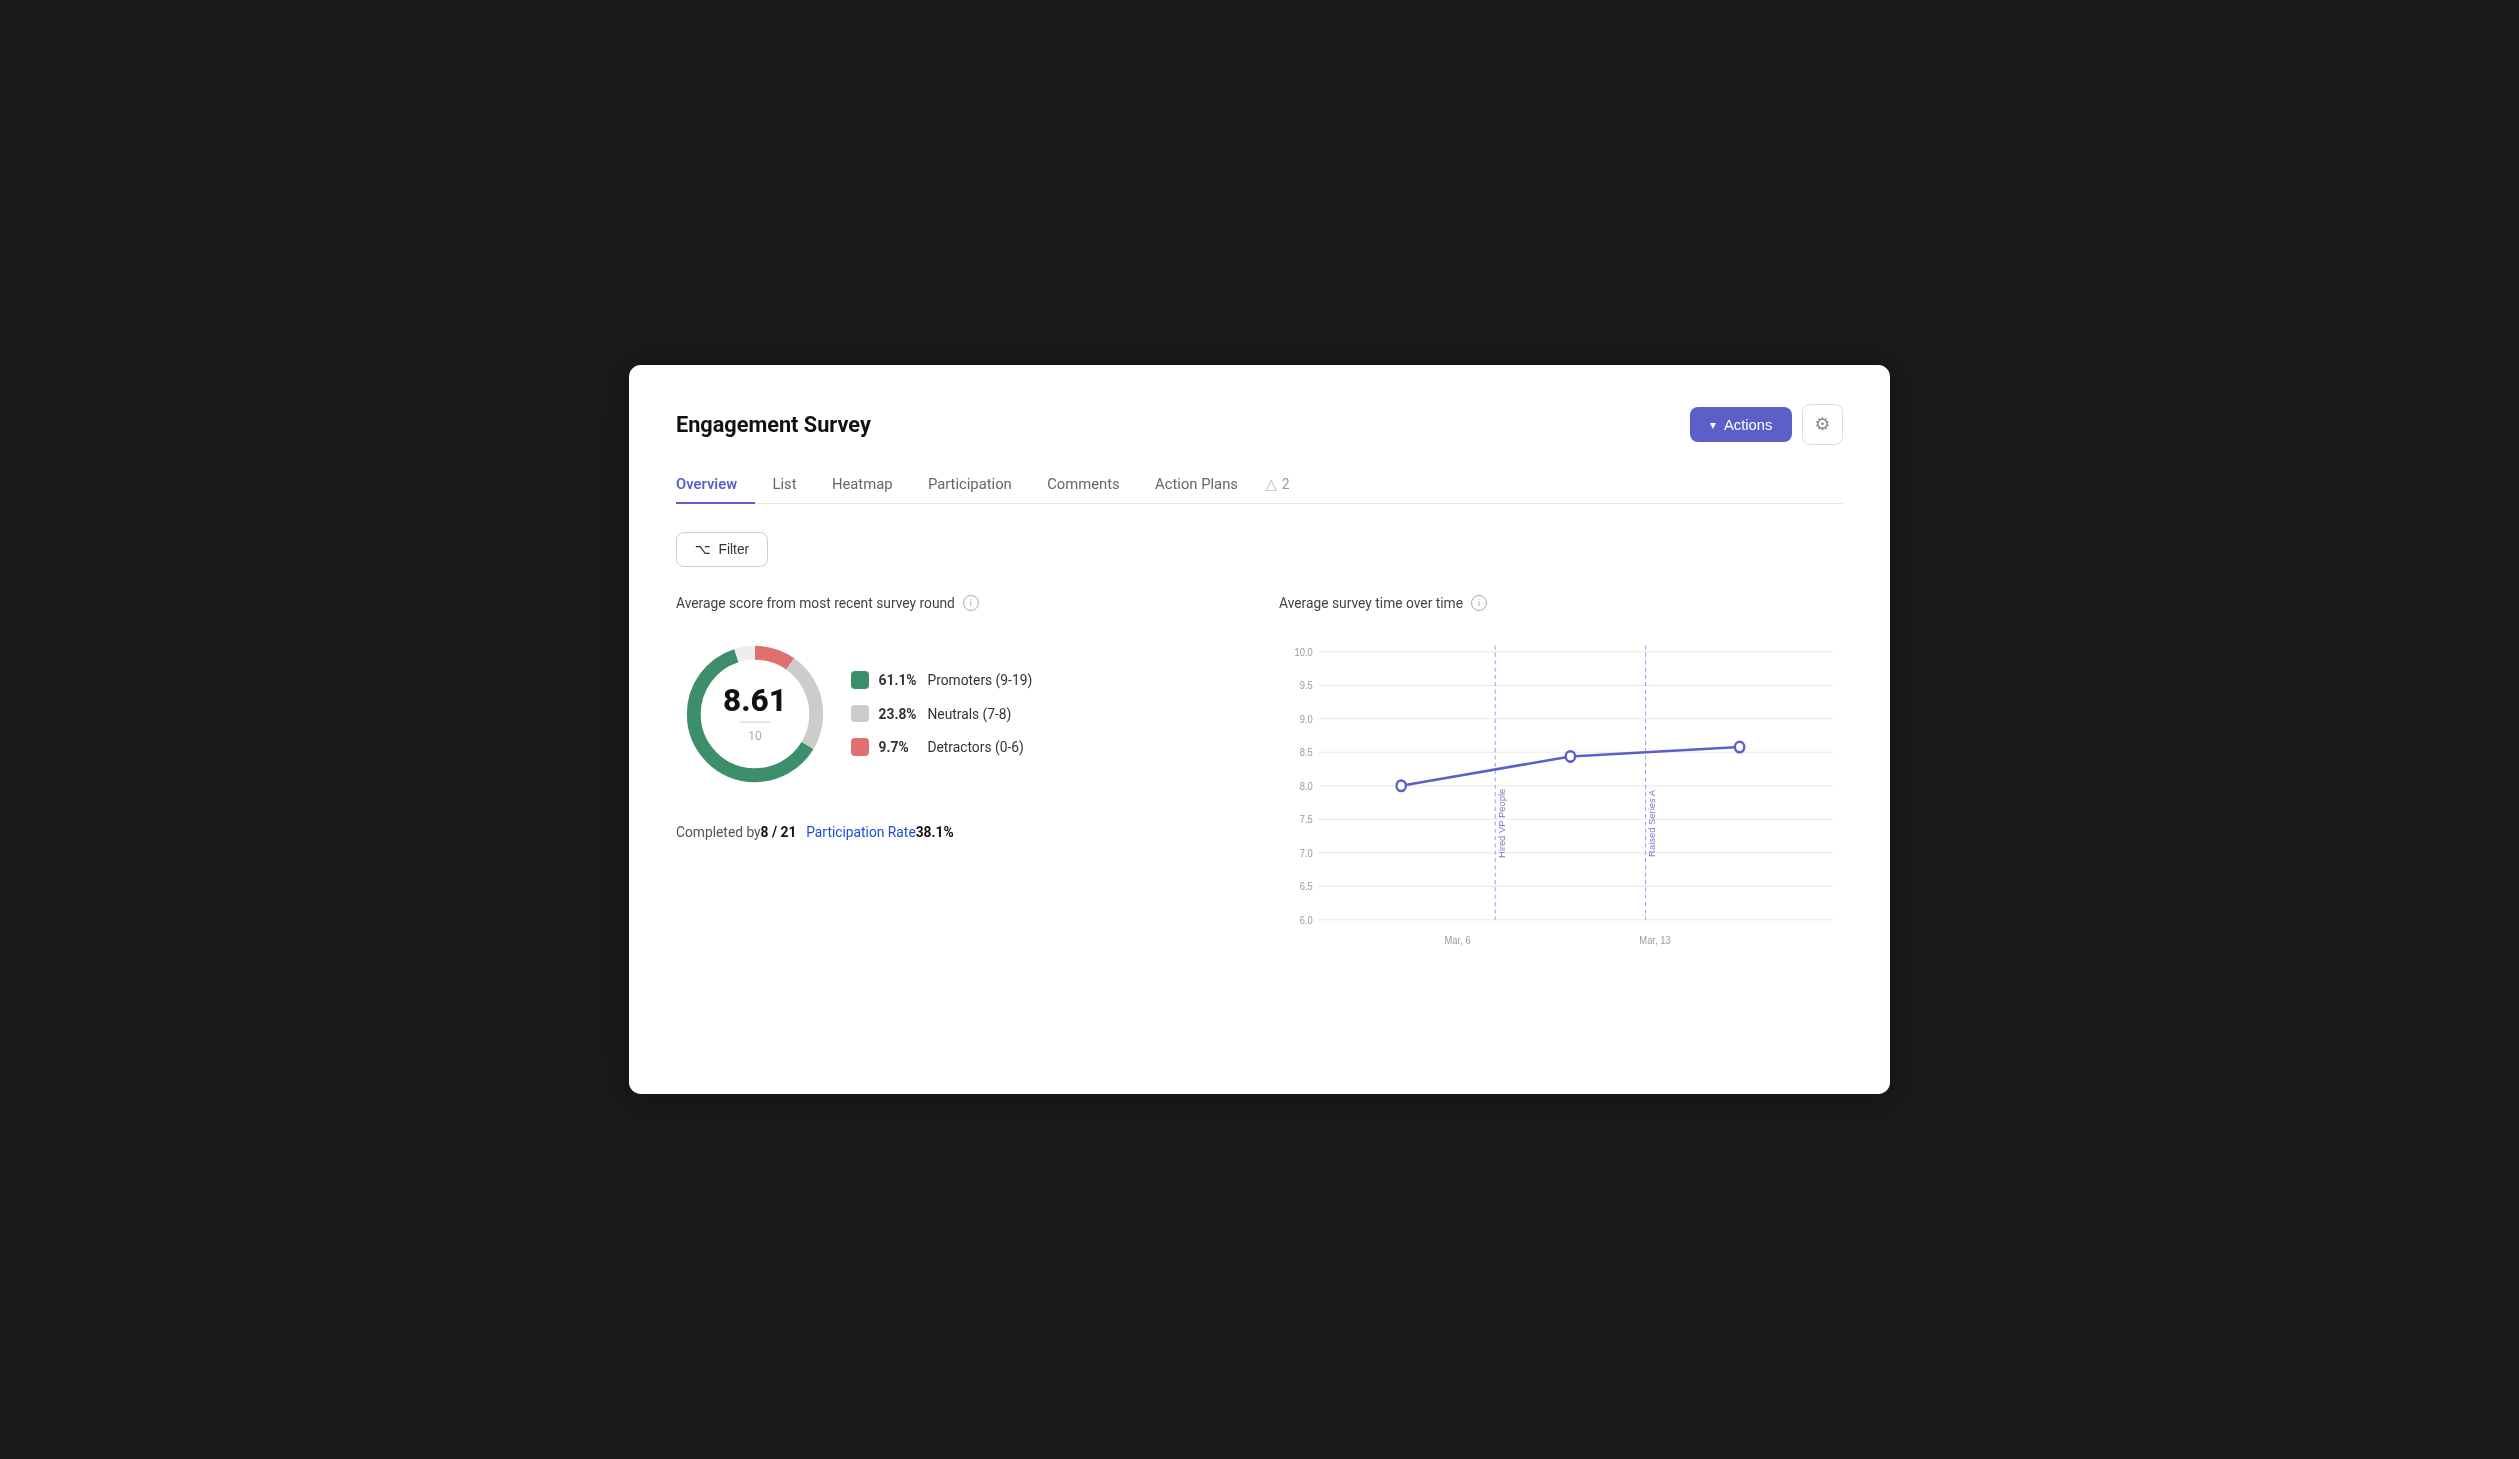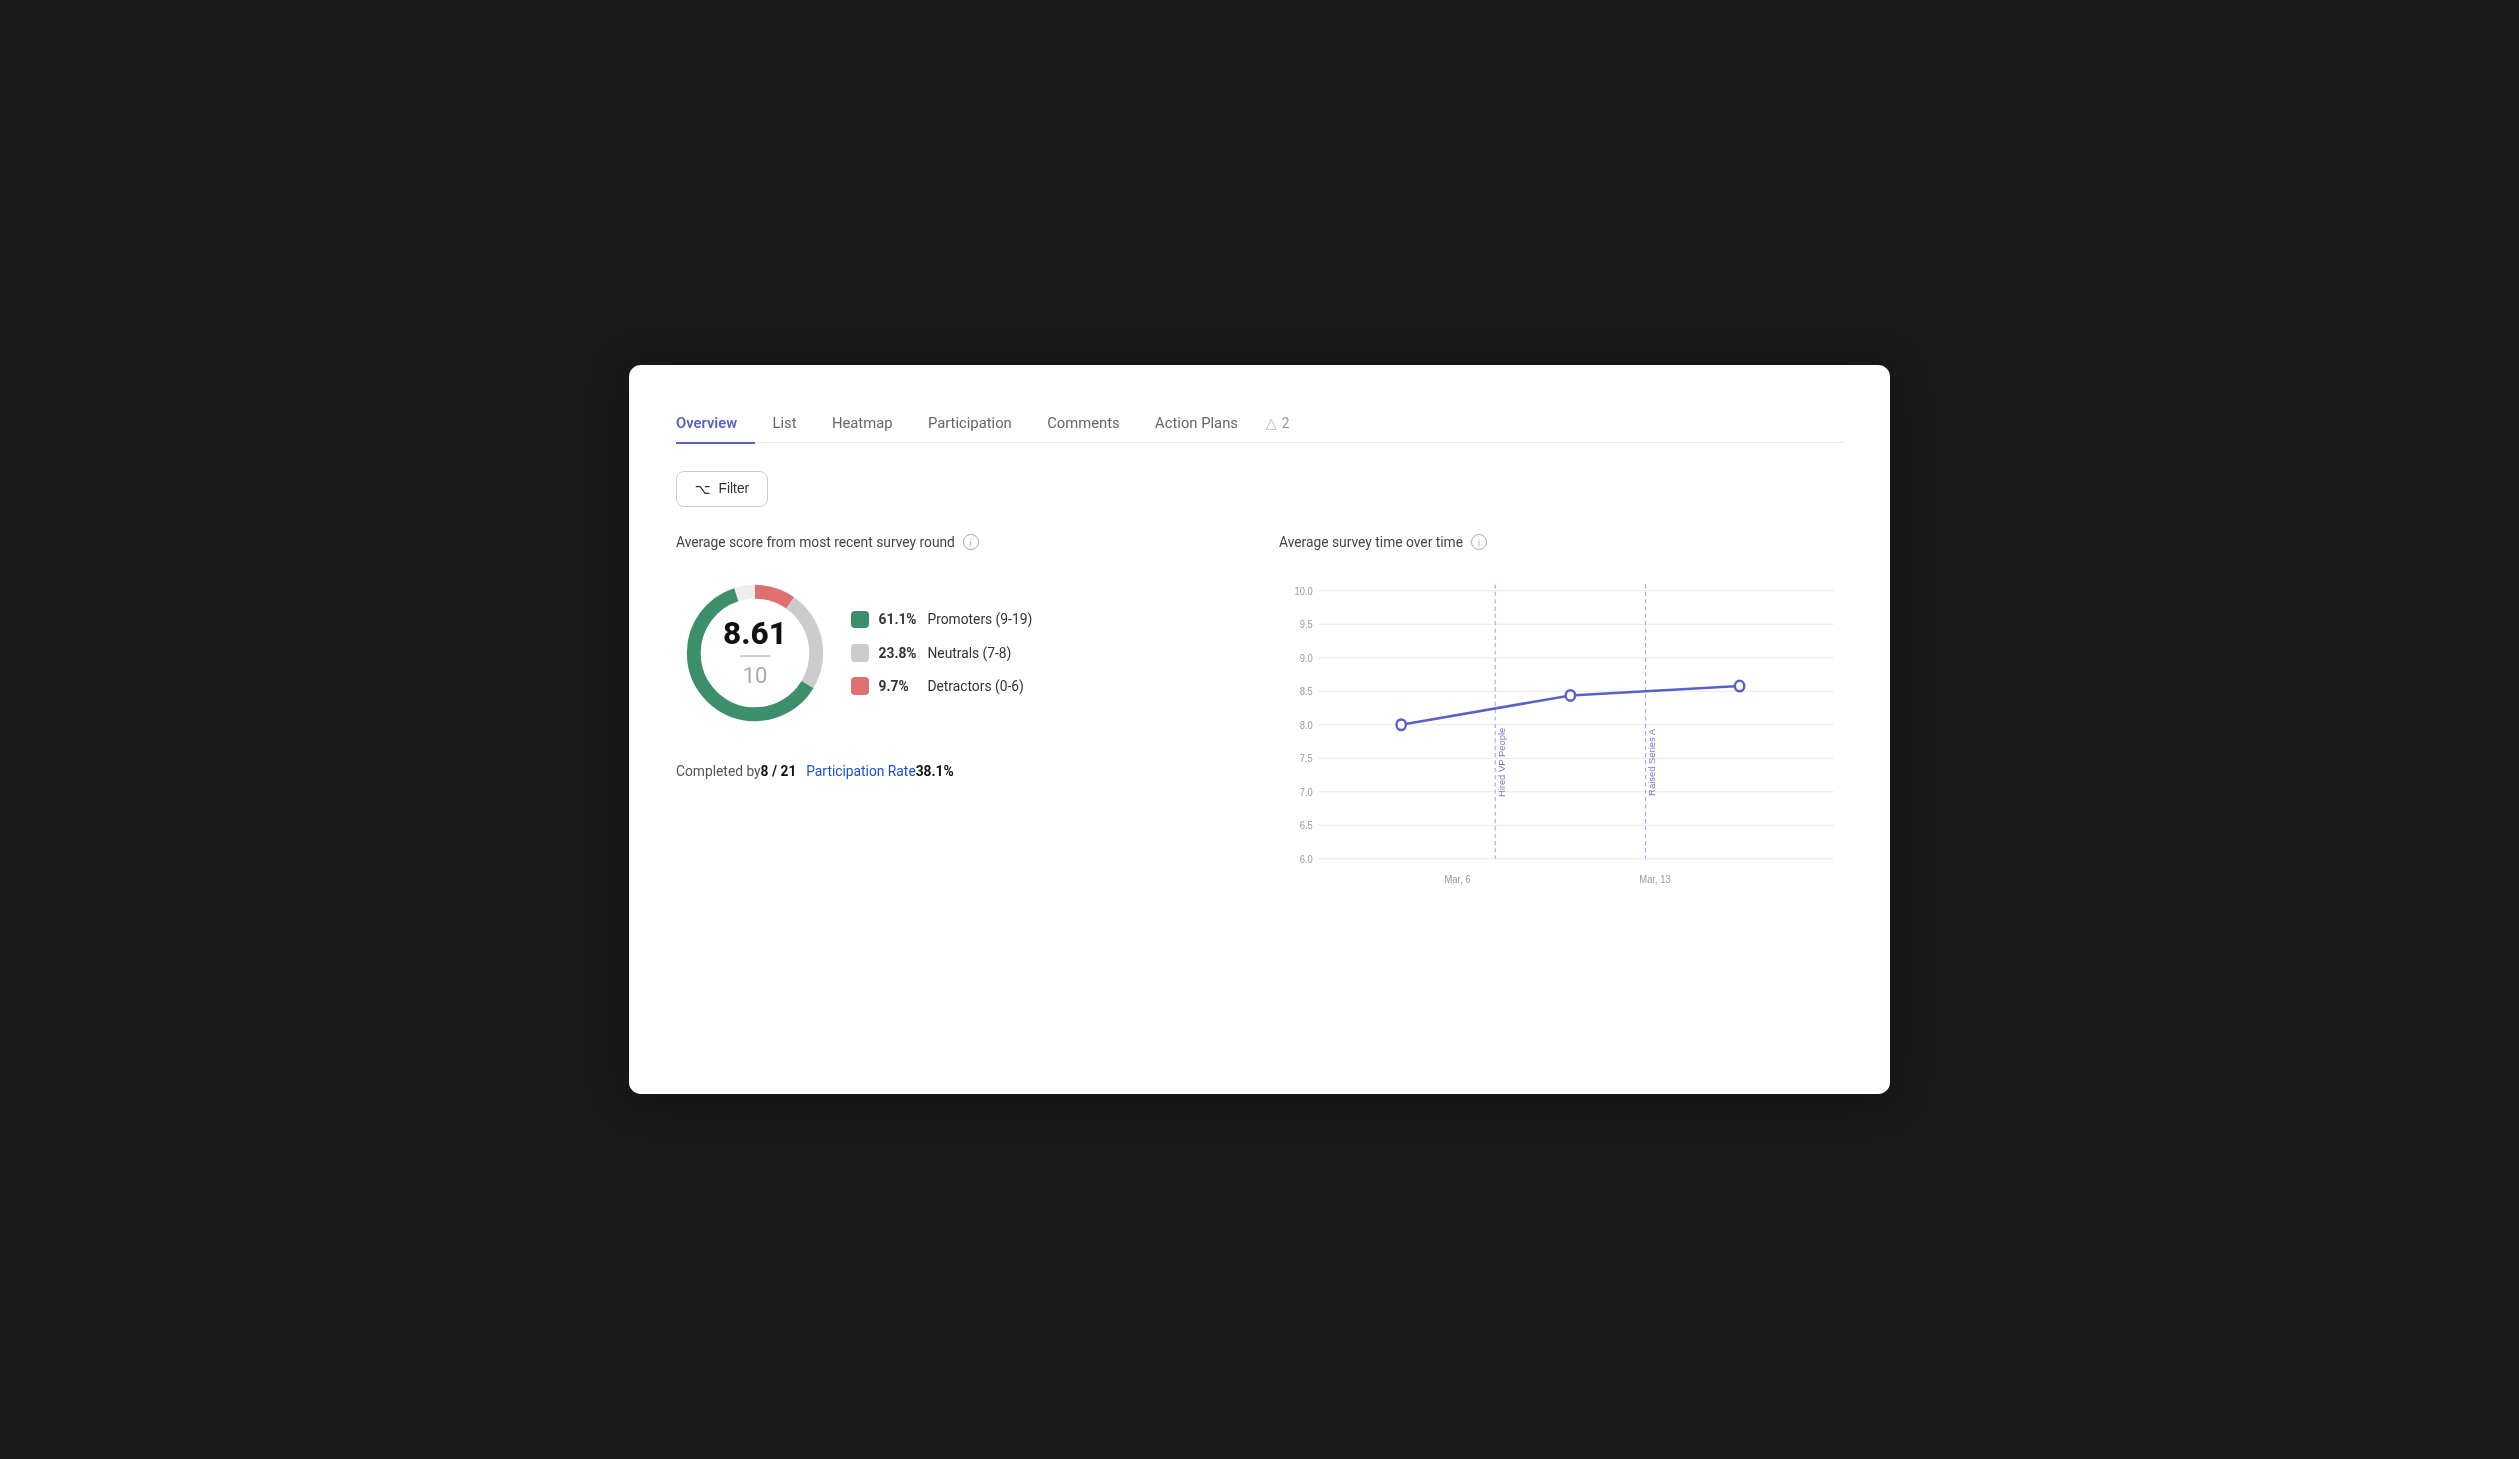--- a/index.html
+++ b/index.html
@@ -172,21 +172,21 @@
       color: #111;
       line-height: 1;
     }
     .donut-divider {
       width: 29.6px;
       height: 1.5px;
       background: #ccc;
       margin: 5.9px auto;
     }
     .donut-max {
-      font-size: 22px;
+      font-size: 12px;
       color: #aaa;
       font-weight: 400;
     }
     .legend {
       display: flex;
       flex-direction: column;
       gap: 15.8px;
     }
     .legend-item {
       display: flex;
@@ -234,20 +234,32 @@
     .chart-svg-wrapper {
       width: 100%;
       height: 335px;
     }
   </style>
 </head>
 <body>
 
 <div class="window">
 
+  <div class="header">
+    <h1 class="page-title">Engagement Survey</h1>
+    <div class="header-actions">
+      <button class="btn-actions">
+        <span class="chevron">▾</span>
+        <span>Actions</span>
+      </button>
+      <button class="btn-settings">
+        <span>⚙</span>
+      </button>
+    </div>
+  </div>
 
   <nav class="nav-tabs">
     <div class="nav-tab active">Overview</div>
     <div class="nav-tab">List</div>
     <div class="nav-tab">Heatmap</div>
     <div class="nav-tab">Participation</div>
     <div class="nav-tab">Comments</div>
     <div class="nav-tab">Action Plans</div>
     <div class="warning-badge">
       <span class="warning-icon">△</span>

